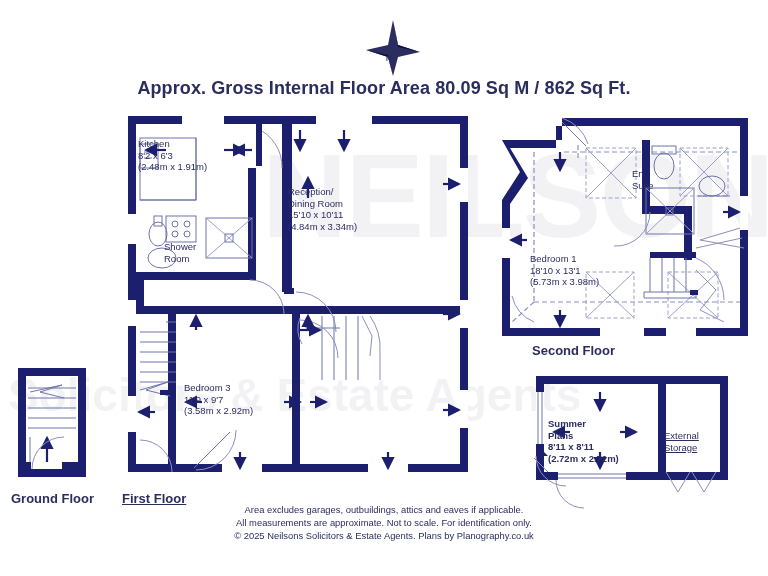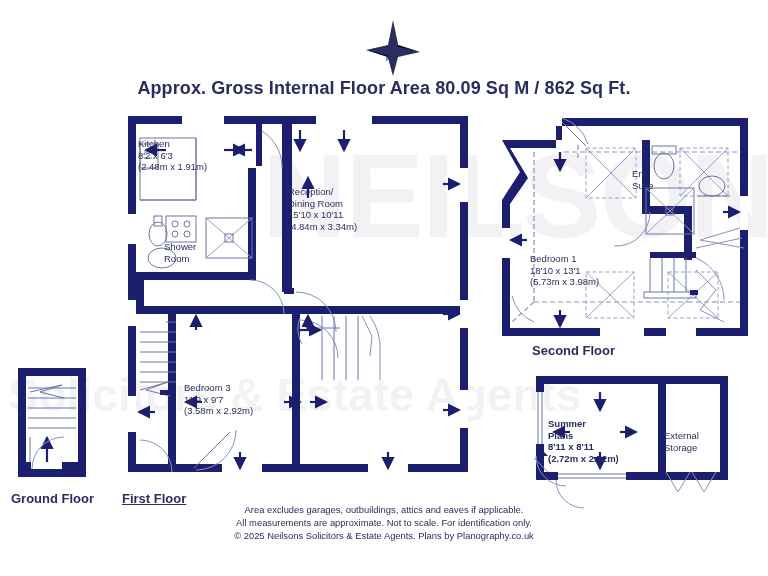--- a/index.html
+++ b/index.html
@@ -409,21 +409,21 @@
     <span>Suite</span>
   </div>
 
   <div class="roomlabel" style="left:548px;top:418px;width:110px;font-weight:bold;">
     <span>Summer</span>
     <span>Plans</span>
     <span>8'11 x 8'11</span>
     <span>(2.72m x 2.72m)</span>
   </div>
 
-  <div class="roomlabel" style="left:664px;top:430px;width:60px;">
+  <div class="roomlabel" style="left:664px;top:430px;width:60px;text-decoration:underline;">
     <span>External</span>
     <span>Storage</span>
   </div>
 
   <div class="floorlabel" style="left:11px;top:491px;">Ground Floor</div>
   <div class="floorlabel" style="left:122px;top:491px;text-decoration:underline;">First Floor</div>
   <div class="floorlabel" style="left:501px;top:343px;margin-left:31px;">Second Floor</div>
 
   <div class="footer">
     <span>Area excludes garages, outbuildings, attics and eaves if applicable.</span>

